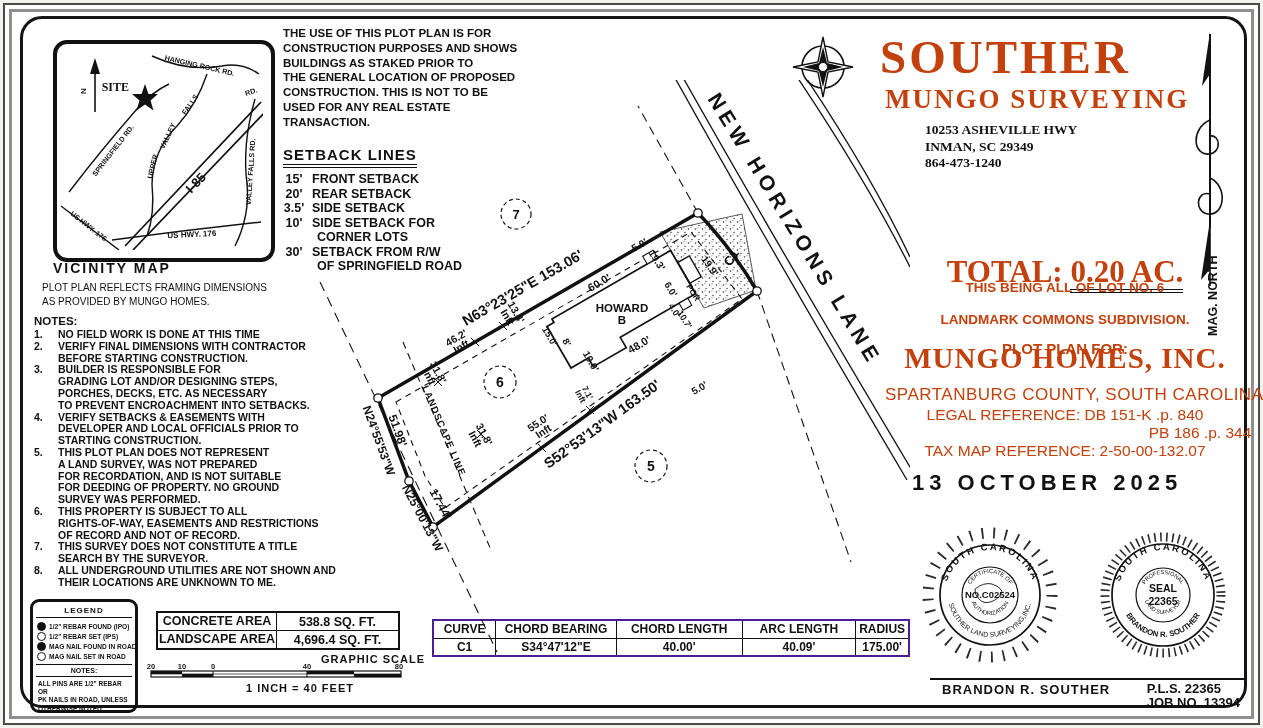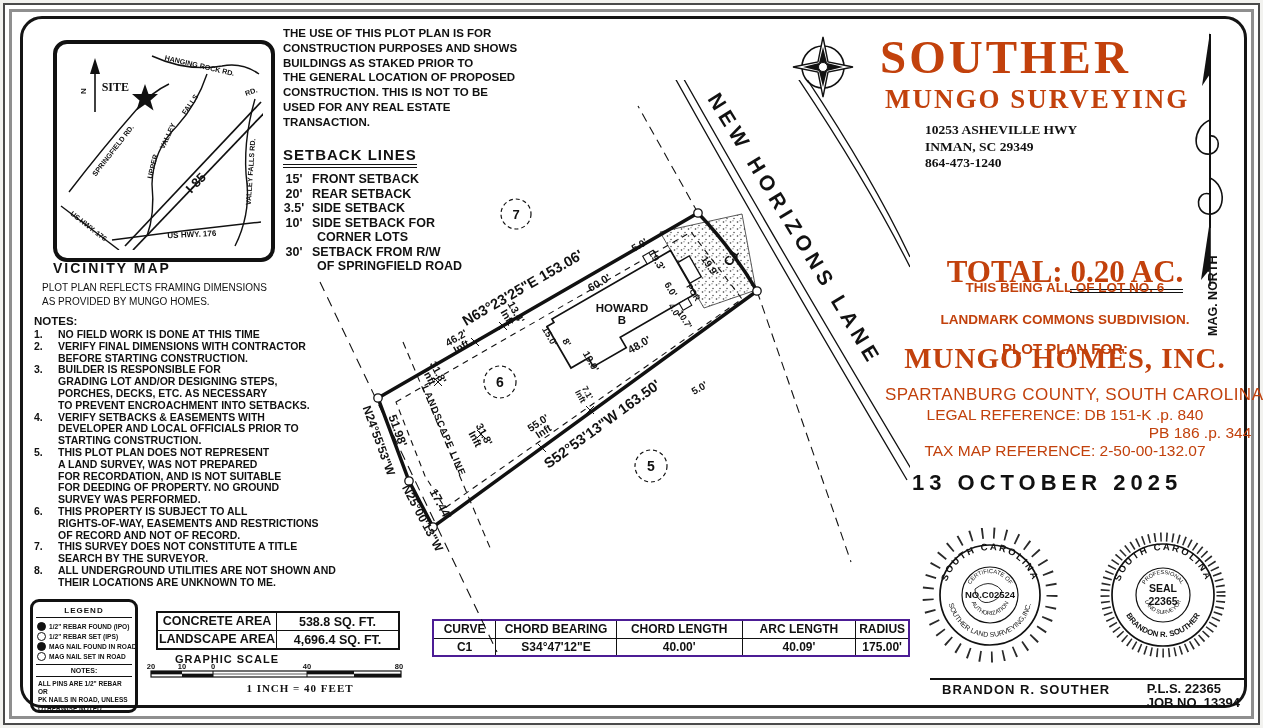--- a/index.html
+++ b/index.html
@@ -53,22 +53,22 @@
   .legend-row span{font-size:6.6px;font-weight:bold;white-space:nowrap;}
   .legend-notes-title{text-align:center;font-size:7px;font-weight:bold;border-top:1.5px solid #111;border-bottom:1.5px solid #111;margin:2px 3px;padding:2px 0;}
   .legend-note{padding:1px 5px;font-size:6.5px;font-weight:bold;line-height:8.2px;}
   
   .areas{position:absolute;left:156px;top:611px;width:240px;border:2.5px solid #111;}
   .arow{display:flex;height:17px;align-items:center;}
   .arow + .arow{border-top:1.5px solid #111;}
   .acell1{width:118px;text-align:center;border-right:1.5px solid #111;font-size:12.5px;font-weight:bold;align-self:stretch;line-height:17px;flex:none;}
   .acell2{flex:1;text-align:center;font-size:12.5px;font-weight:bold;}
   
-  .gs-title{position:absolute;left:175px;top:653px;width:250px;text-align:left;font-size:11px;font-weight:bold;letter-spacing:1px;}
-  .gs-caption{position:absolute;left:175px;top:682px;width:250px;text-align:center;font-size:11px;font-weight:bold;letter-spacing:1px;font-family:Liberation Serif, serif;}
+  .gs-title{position:absolute;left:175px;top:653px;width:250px;text-align:right;font-size:11px;font-weight:bold;letter-spacing:1px;}
+  .gs-caption{position:absolute;left:175px;top:682px;width:250px;text-align:center;font-size:11px;font-weight:bold;letter-spacing:1px;}
   
   .ctable{position:absolute;left:432px;top:619px;width:474px;border:2px solid #4c1d95;}
   .crow{display:flex;height:16.5px;}
   .crow + .crow{border-top:1.5px solid #111;}
   .ccell{text-align:center;font-size:12px;font-weight:bold;line-height:16.5px;border-right:1.5px solid #111;}
   .ccell:last-child{border-right:none;}
   .c0{width:13%;}.c1{width:25.5%;}.c2{width:26.5%;}.c3{width:24%;}.c4{width:11%;}
   
   .sig{position:absolute;left:930px;top:678px;width:314px;border-top:2px solid #111;display:flex;justify-content:space-between;padding-top:2px;}
   .sig-name{font-size:13px;font-weight:bold;padding-left:12px;letter-spacing:1px;}

